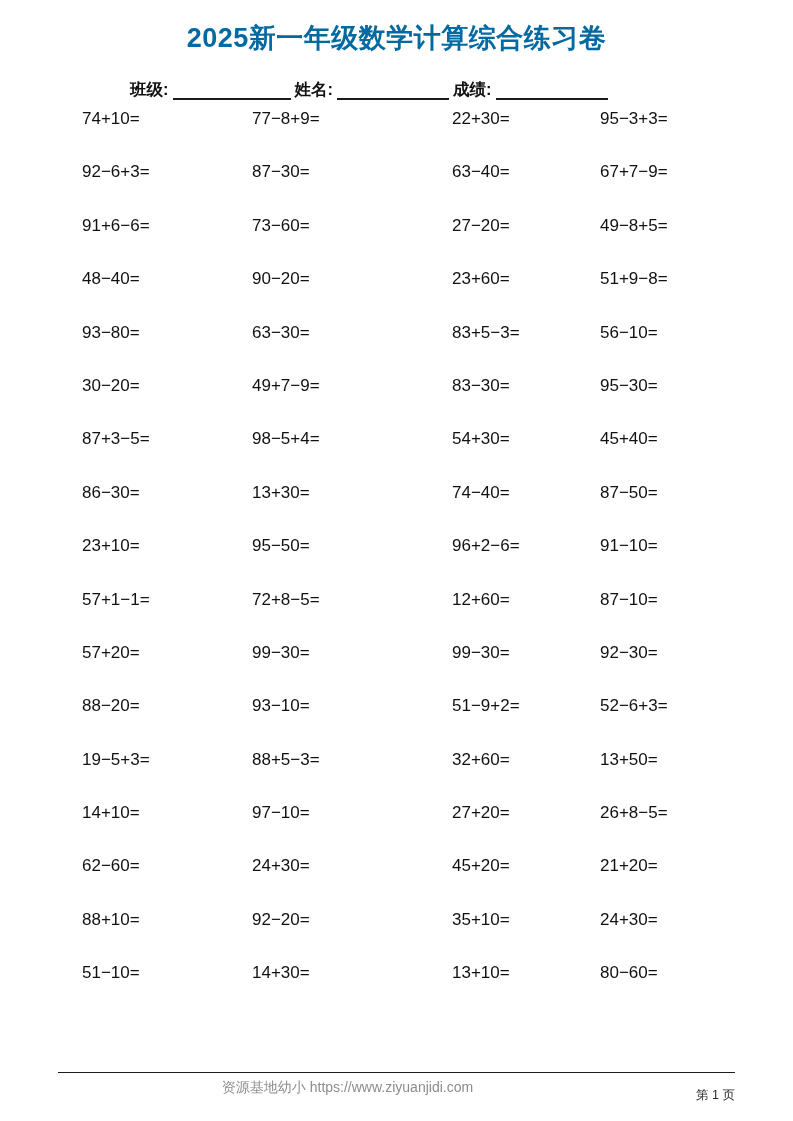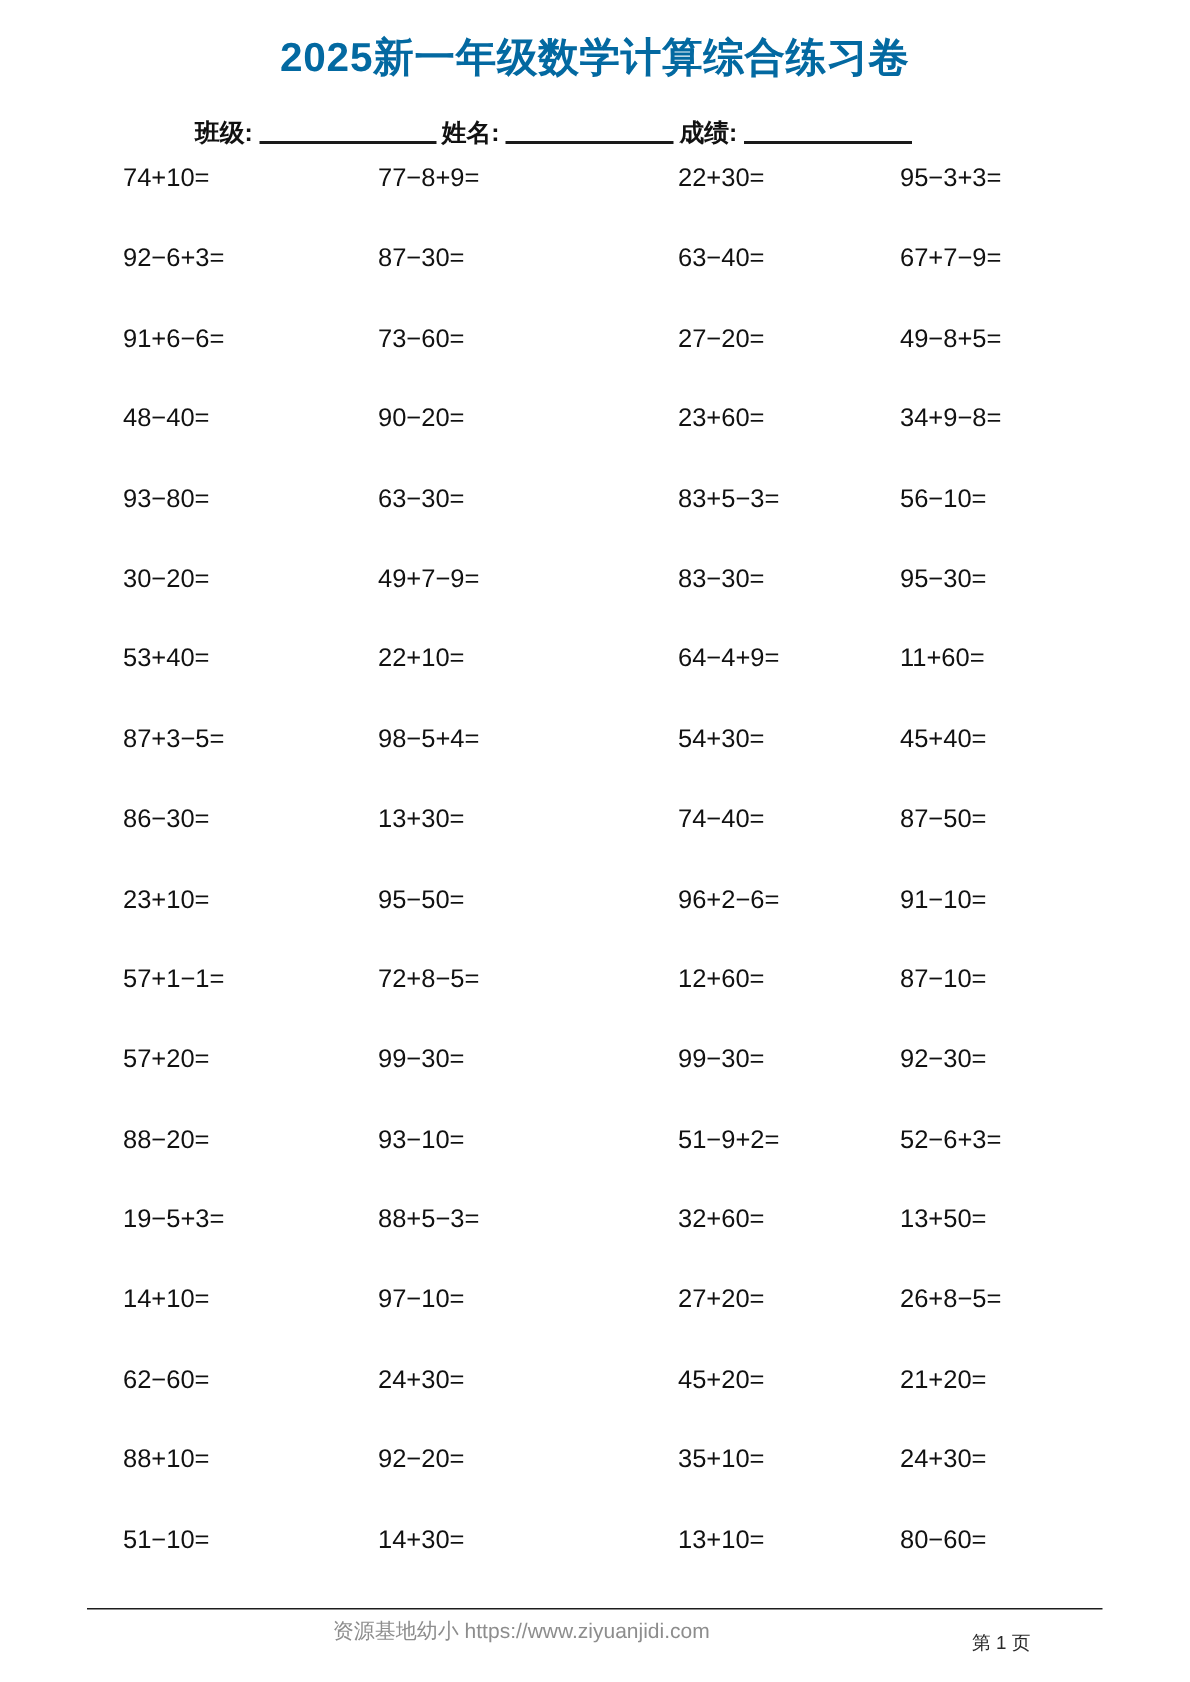--- a/index.html
+++ b/index.html
@@ -49,20 +49,21 @@
     height: 24px;
     display: flex;
     align-items: flex-end;
     font-size: 16.5px;
     font-weight: bold;
     line-height: 22px;
     white-space: nowrap;
   }
   .info-field {
     display: flex;
+    align-items: flex-end;
   }
   .info-label {
     font-weight: bold;
     font-size: 16.5px;
   }
   .info-blank {
     display: inline-block;
     border-bottom: 2px solid #1a1a1a;
     height: 16px;
     margin-left: 4px;
@@ -116,21 +117,21 @@
     font-size: 14px;
     line-height: 20px;
     color: #8d8d8d;
     white-space: nowrap;
   }
   .page-num {
     position: absolute;
     left: 600px;
     top: 1086px;
     width: 135px;
-    text-align: center;
+    text-align: right;
     font-size: 12.5px;
     line-height: 18px;
     color: #2a2a2a;
     white-space: nowrap;
   }
 </style>
 </head>
 <body style="background: rgb(255, 255, 255);">
 
 <div class="page">
@@ -168,41 +169,35 @@
       <div class="prob-row">
         <div class="prob c0">91+6−6=</div>
         <div class="prob c1">73−60=</div>
         <div class="prob c2">27−20=</div>
         <div class="prob c3">49−8+5=</div>
       </div>
       <div class="prob-row">
         <div class="prob c0">48−40=</div>
         <div class="prob c1">90−20=</div>
         <div class="prob c2">23+60=</div>
-        <div class="prob c3">34+9−8=</div>
+        <div class="prob c3">51+9−8=</div>
       </div>
       <div class="prob-row">
         <div class="prob c0">93−80=</div>
         <div class="prob c1">63−30=</div>
         <div class="prob c2">83+5−3=</div>
         <div class="prob c3">56−10=</div>
       </div>
       <div class="prob-row">
         <div class="prob c0">30−20=</div>
         <div class="prob c1">49+7−9=</div>
         <div class="prob c2">83−30=</div>
         <div class="prob c3">95−30=</div>
       </div>
       <div class="prob-row">
-        <div class="prob c0">53+40=</div>
-        <div class="prob c1">22+10=</div>
-        <div class="prob c2">64−4+9=</div>
-        <div class="prob c3">11+60=</div>
-      </div>
-      <div class="prob-row">
         <div class="prob c0">87+3−5=</div>
         <div class="prob c1">98−5+4=</div>
         <div class="prob c2">54+30=</div>
         <div class="prob c3">45+40=</div>
       </div>
       <div class="prob-row">
         <div class="prob c0">86−30=</div>
         <div class="prob c1">13+30=</div>
         <div class="prob c2">74−40=</div>
         <div class="prob c3">87−50=</div>

